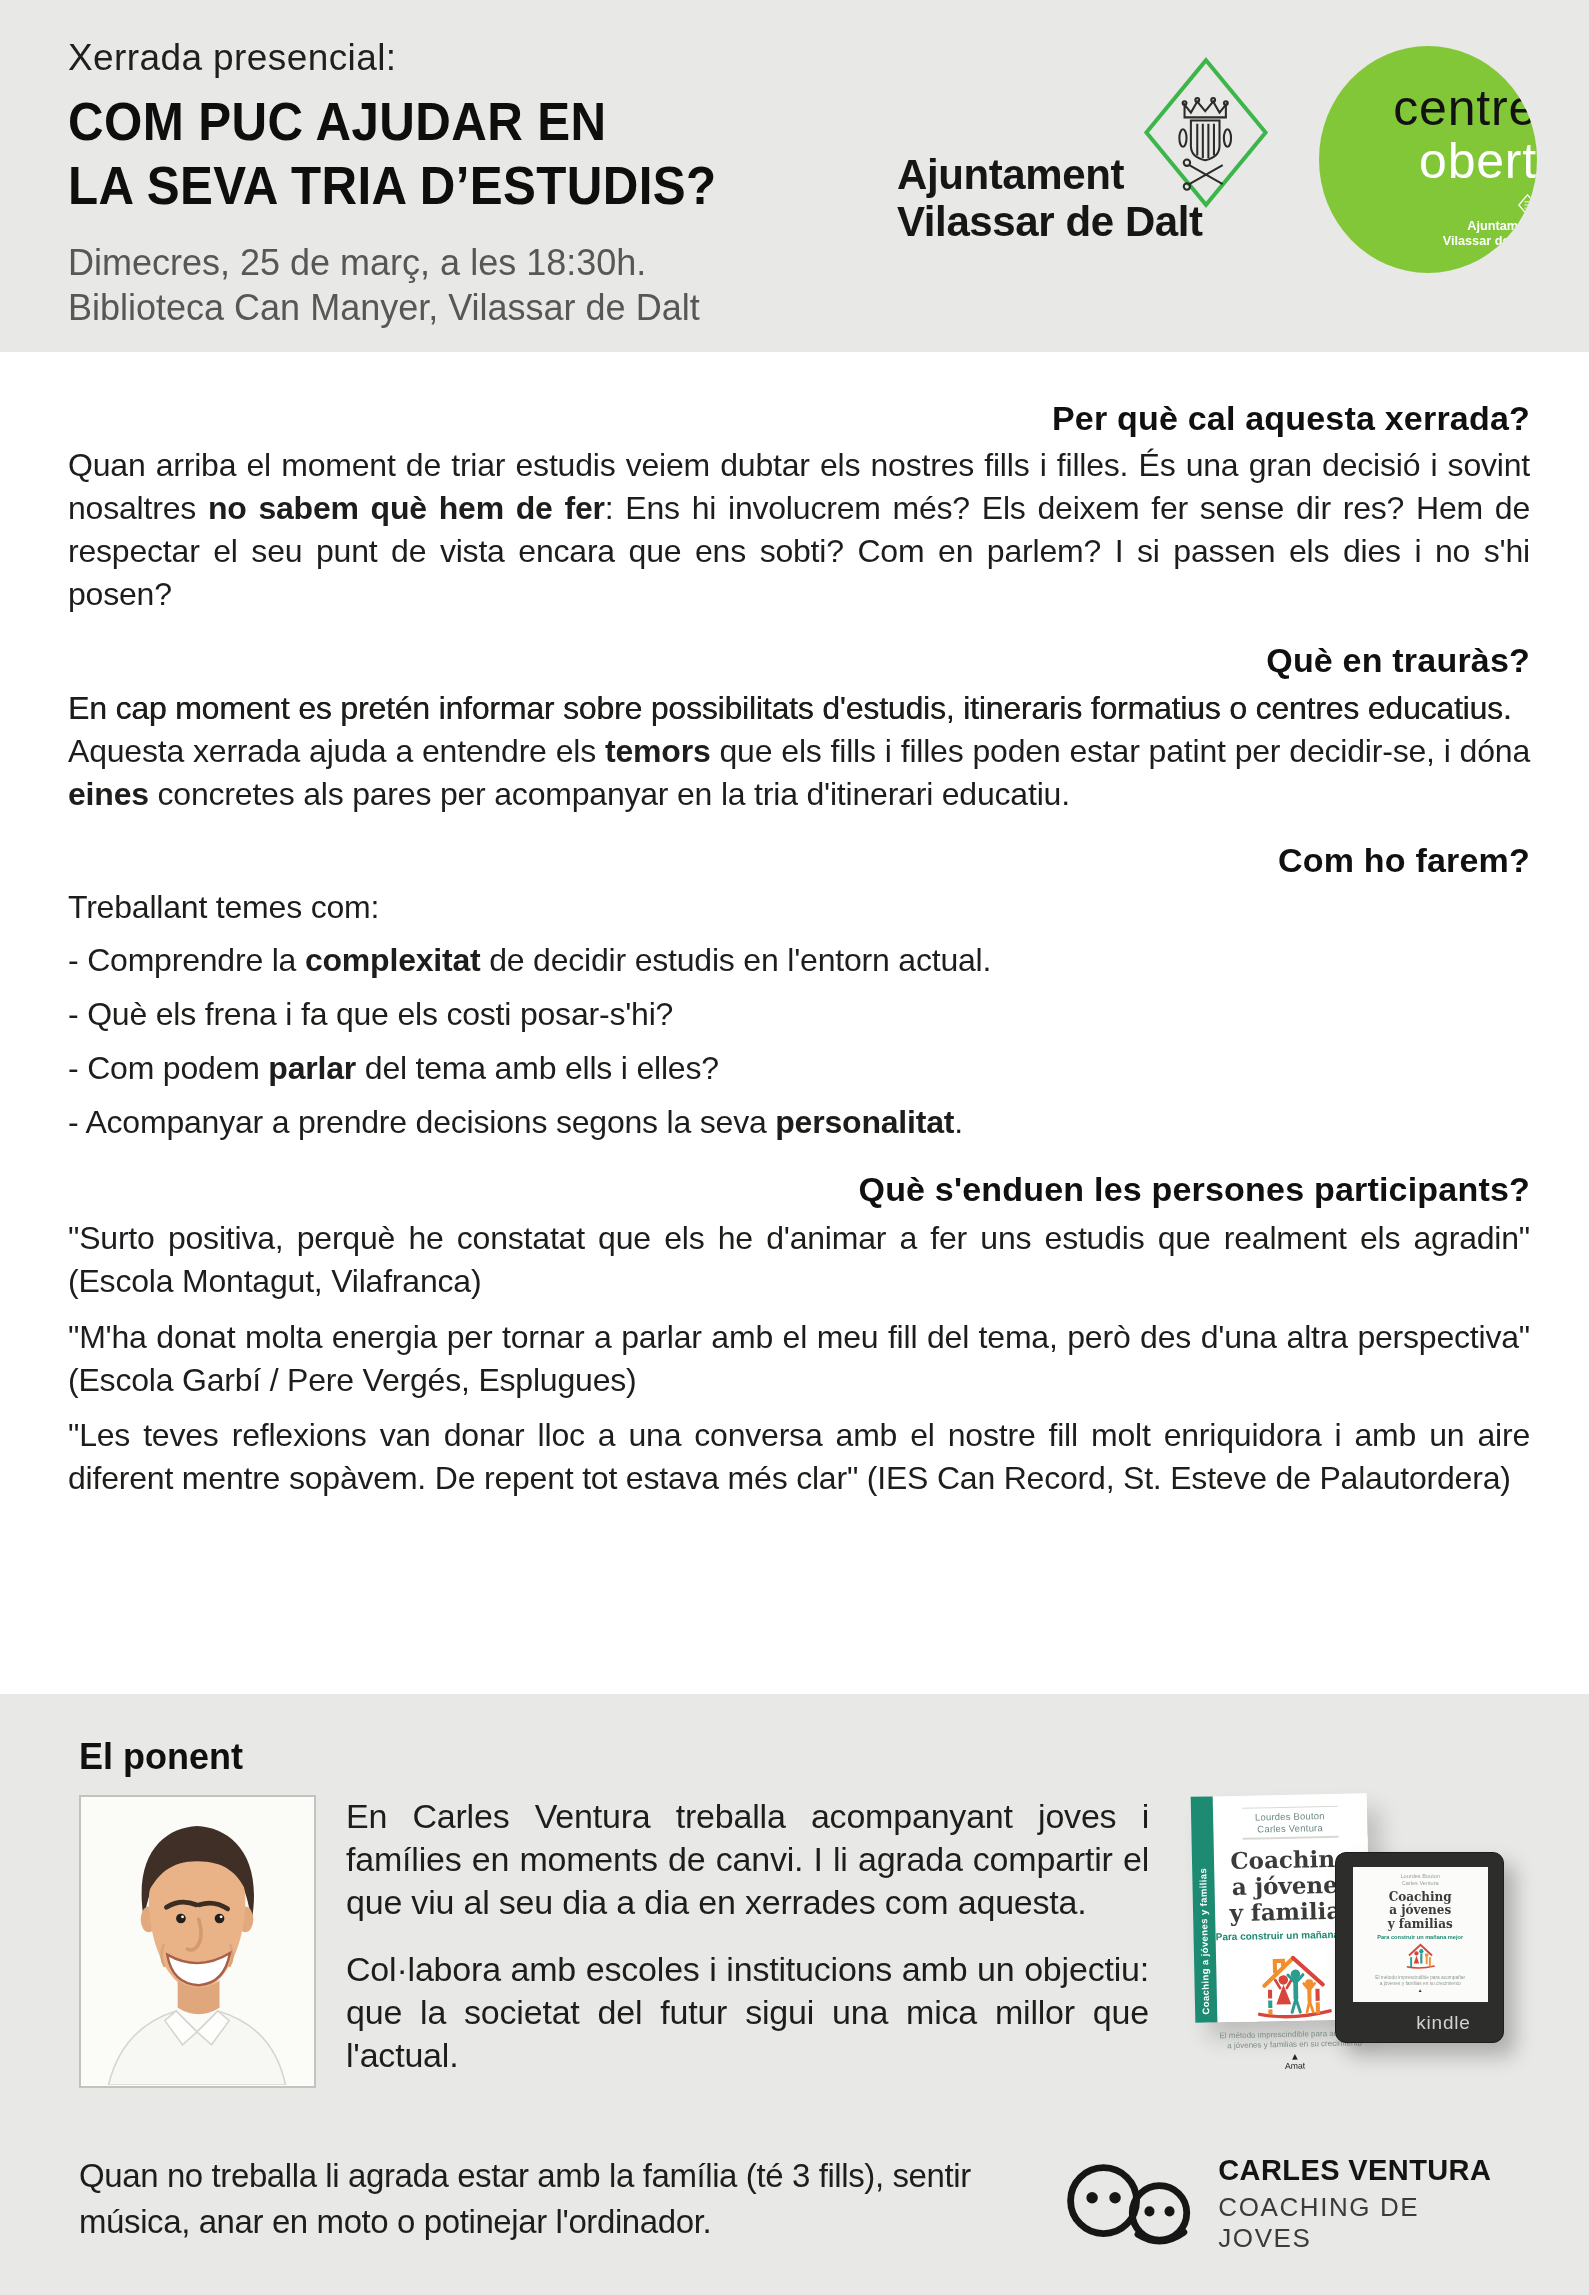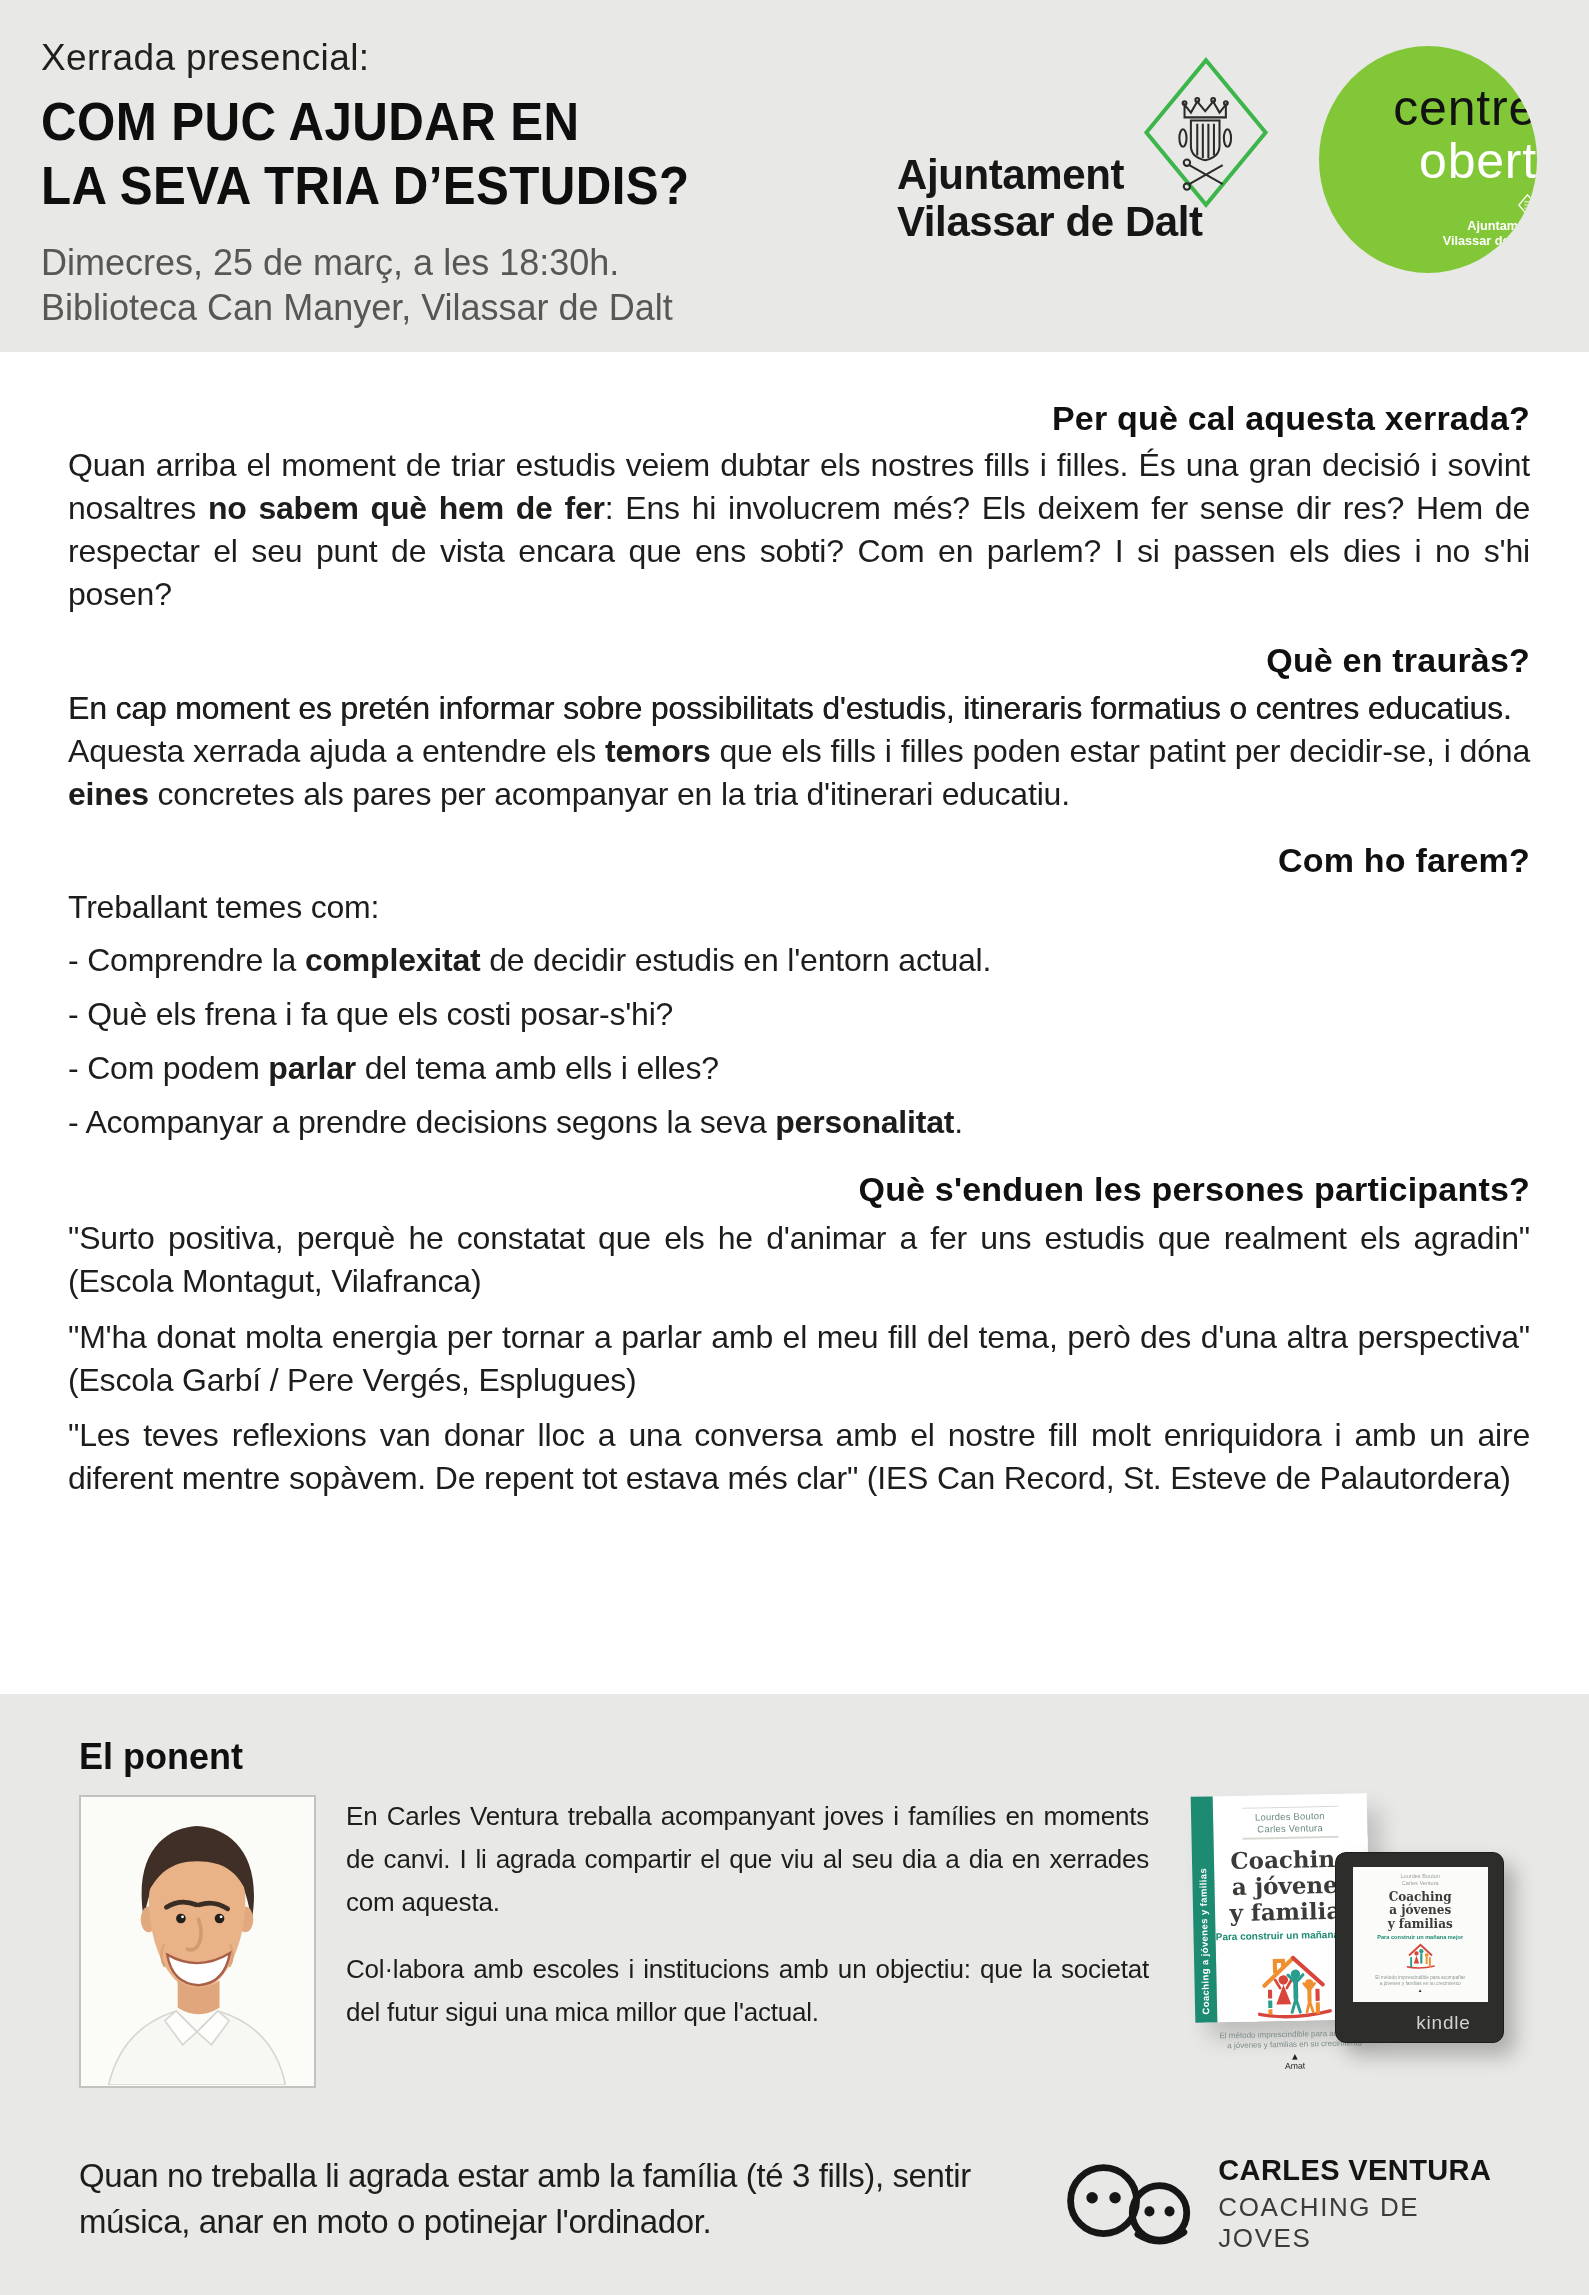--- a/index.html
+++ b/index.html
@@ -7,21 +7,21 @@
   body {
     height:2295px; overflow:hidden; background:#ffffff;
     font-family:"Liberation Sans", sans-serif; color:#1d1d1b;
     -webkit-font-smoothing:antialiased;
   }
   .page { width:1590px; height:2295px; position:relative; }
 
   
   .hdr {
     position:relative; height:352px; background:#e8e8e6;
-    padding:37px 0 0 41px;
+    padding:37px 0 0 68px;
   }
   .kicker { font-size:37px; color:#1f1f1d; letter-spacing:0.4px; }
   .title-wrap { margin-top:11px; transform:scaleX(.93); transform-origin:0 50%; }
   .title-line { font-size:53px; line-height:64px; font-weight:700; color:#0e0e0e; letter-spacing:0.4px; }
   .hmeta { font-size:36px; line-height:45px; color:#575756; }
   .hmeta.first { margin-top:22px; }
 
   .ajt { position:absolute; left:897px; top:151px; }
   .ajt-line { font-size:42px; line-height:47px; font-weight:700; color:#161616; letter-spacing:-0.4px; }
   .crest { position:absolute; left:1143px; top:57px; }
@@ -51,21 +51,21 @@
 
   
   .ftr { position:relative; height:601px; background:#e8e8e6; padding:43px 72px 0 79px; }
   h2.fh { font-size:36px; line-height:40px; font-weight:700; color:#101010; margin-bottom:17.5px; }
   .prow { display:flex; gap:30px; }
   .photo {
     flex:none; width:237px; height:293px; background:#fcfcfa;
     border:2.4px solid #c2c2bf; overflow:hidden;
   }
   .bio { width:803px; }
-  .bio p { font-size:26px; line-height:43px; text-align:justify; letter-spacing:-0.2px; }
+  .bio p { font-size:34px; line-height:43px; text-align:justify; letter-spacing:-0.2px; }
   .bio p + p { margin-top:24px; }
 
   .books { position:relative; flex:1; height:334px; }
   .book {
     position:absolute; left:14.3px; top:0; width:176px; height:226px;
     display:flex; transform:rotate(-1.2deg);
     box-shadow:12.7px 16px 22px rgba(0,0,0,.18);
   }
   .spine { flex:none; width:21.5px; background:#1d8a72; position:relative; }
   .spinetxt {

